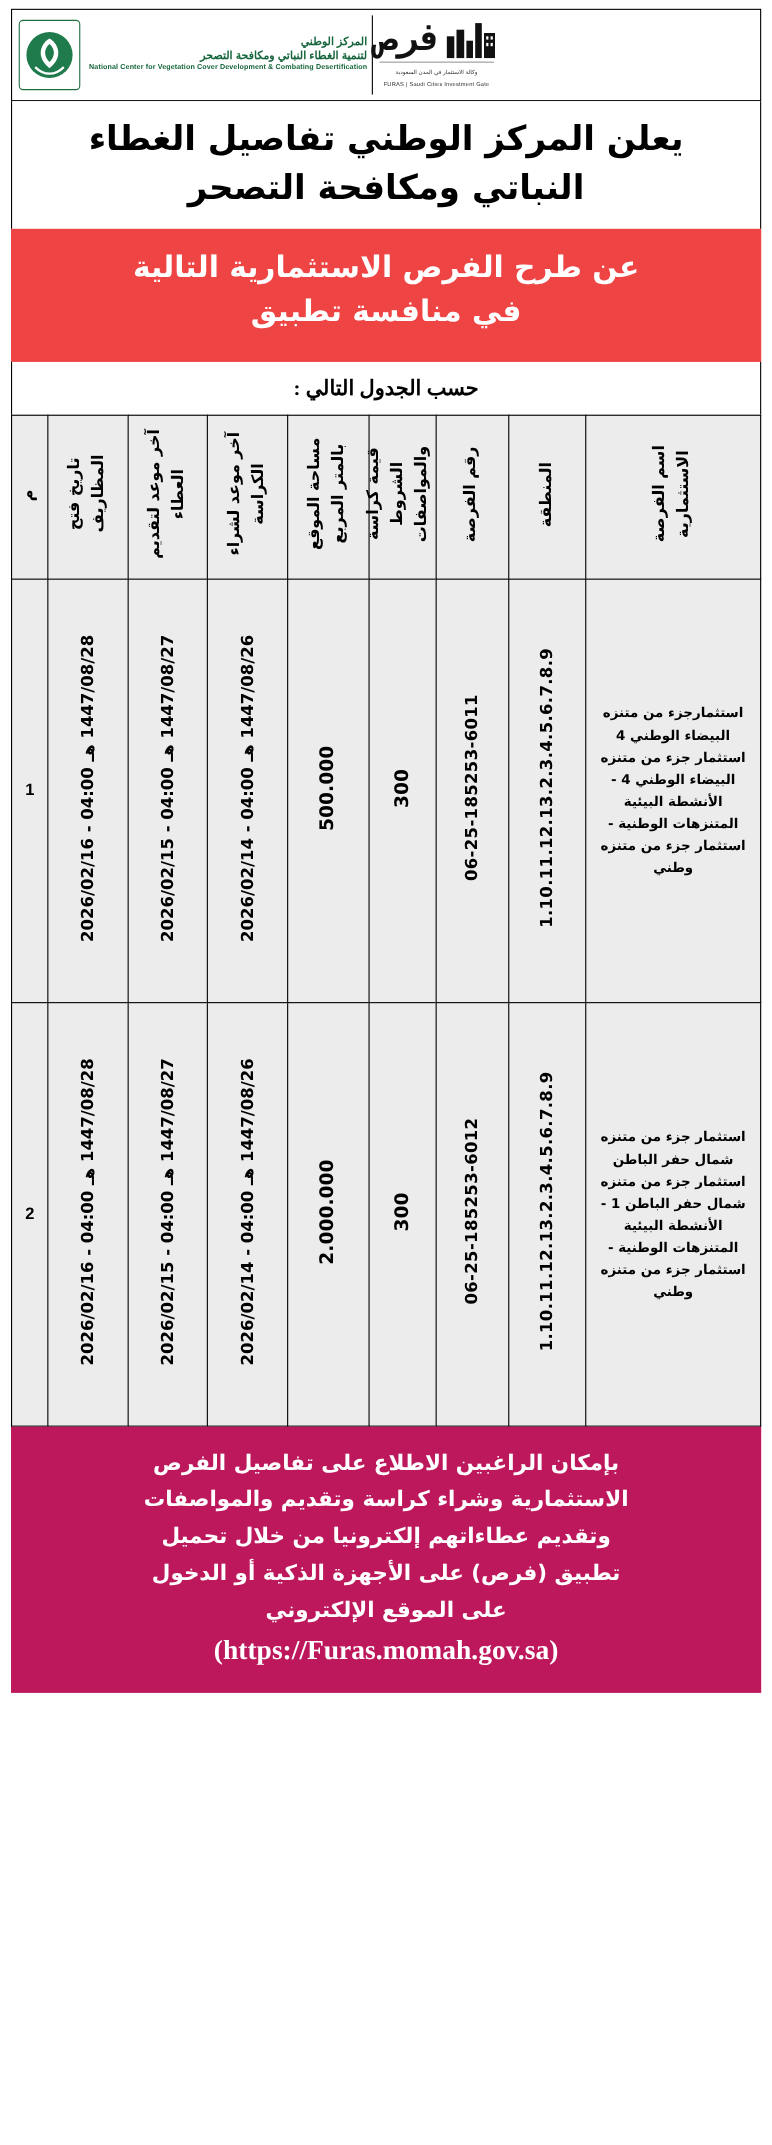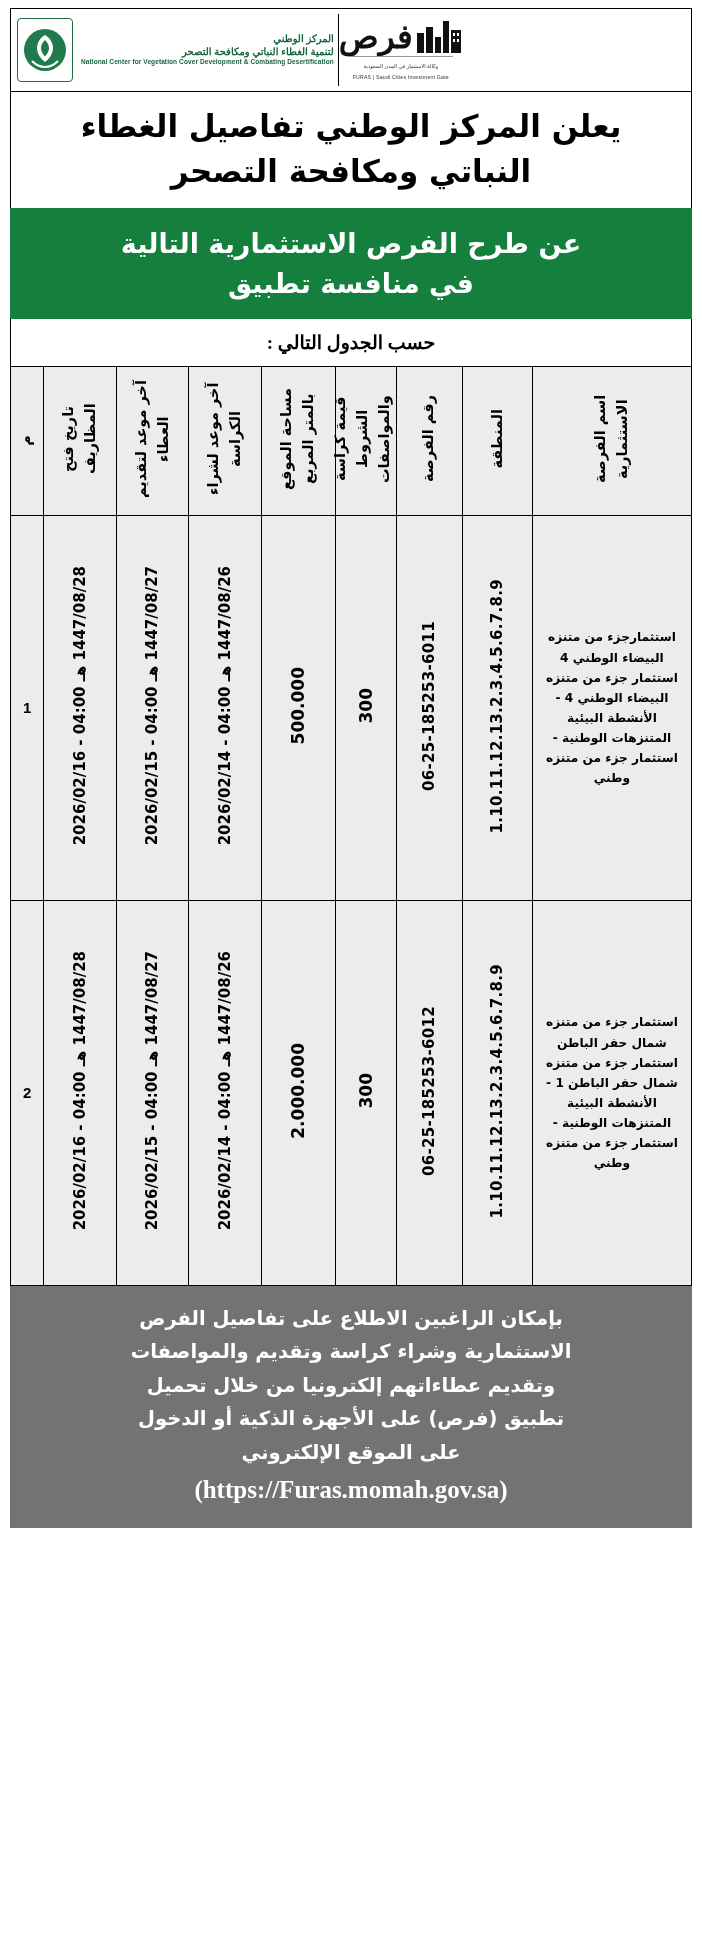--- a/index.html
+++ b/index.html
@@ -85,21 +85,21 @@
     display: flex;
     flex-direction: row;
     align-items: flex-end;
     gap: 4px;
   }
   .furas-ar {
     font-size: 33px;
     font-weight: bold;
     color: #111;
     line-height: 1;
-    font-family: Liberation Sans, sans-serif;
+    font-family: Liberation Mono, monospace;
   }
   .furas-skyline svg { display:block; }
   .furas-sub {
     font-size: 5.2px;
     color: #333;
     text-align: center;
     margin-top: 4px;
     line-height: 1.35;
     letter-spacing: .2px;
   }
@@ -120,24 +120,24 @@
   }
   .title-line {
     font-size: 31px;
     font-weight: bold;
     line-height: 1.45;
     font-family: "DejaVu Sans", sans-serif;
   }
 
   
   .banner {
-    background: #15803d;
+    background: #ef4444;
     color: #fff;
     text-align: center;
-    padding: 16px 10px 14px 10px;
+    padding: 16px 10px 24px 10px;
     font-family: "DejaVu Sans", sans-serif;
   }
   .banner-line {
     font-size: 27px;
     font-weight: bold;
     line-height: 1.5;
   }
 
   
   .according {
@@ -215,21 +215,21 @@
   col.c-region  { width: 55px; }
   col.c-num     { width: 52px; }
   col.c-price   { width: 48px; }
   col.c-area    { width: 58px; }
   col.c-d1      { width: 57px; }
   col.c-d2      { width: 57px; }
   col.c-d3      { width: 57px; }
 
   
   .footer {
-    background: #737373;
+    background: #be185d;
     color: #fff;
     text-align: center;
     padding: 16px 14px 18px 14px;
     font-family: "DejaVu Sans", sans-serif;
   }
   .footer-line {
     font-size: 19.5px;
     font-weight: bold;
     line-height: 1.72;
   }

